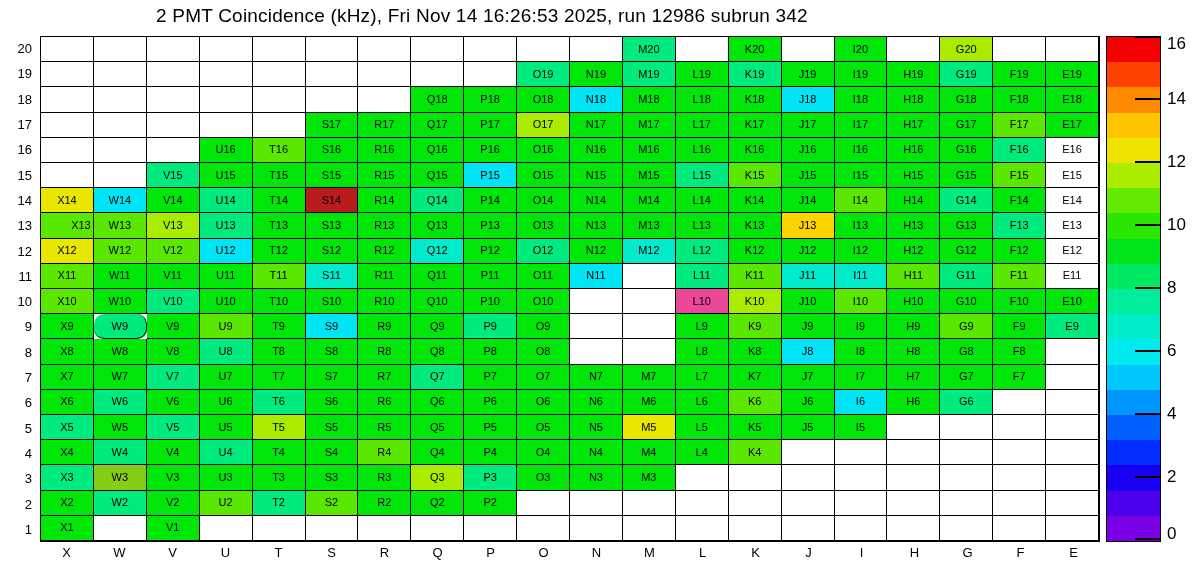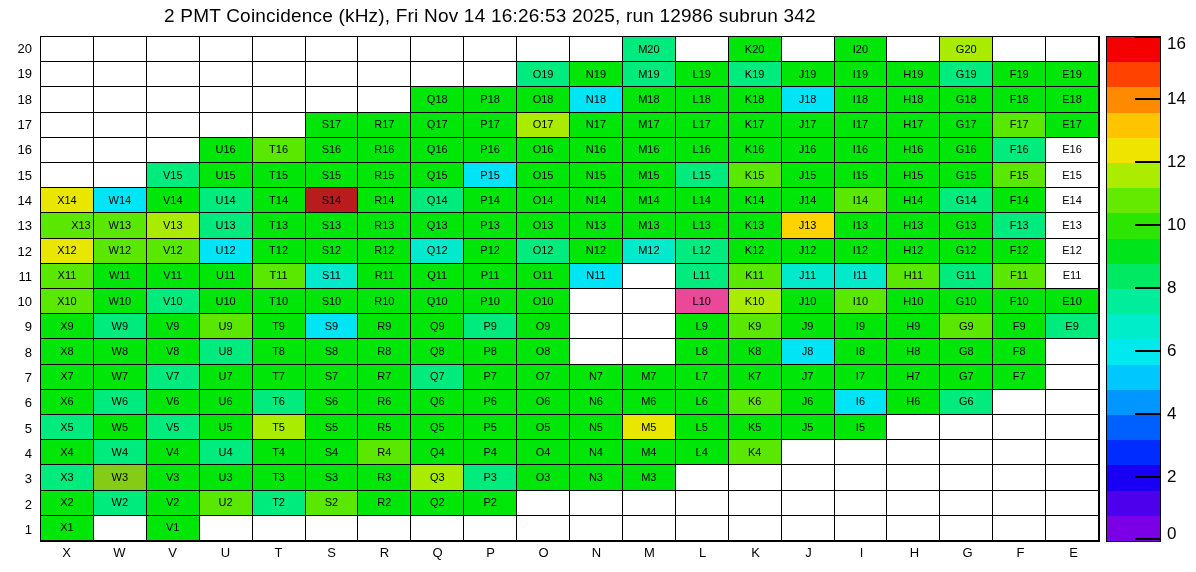--- a/index.html
+++ b/index.html
@@ -1,18 +1,18 @@
 <!DOCTYPE html>
 <html><head>
 <meta charset="utf-8">
 <style>
   html,body{margin:0;padding:0;background:#fff;}
   #screen{position:relative;width:1196px;height:572px;background:#ffffff;
           font-family:"Liberation Sans",sans-serif;color:#000;overflow:hidden;}
-  #title{position:absolute;top:5px;left:8px;width:964px;text-align:center;
+  #title{position:absolute;top:5px;left:0;width:964px;text-align:center;
          font-size:19px;font-weight:normal;letter-spacing:0.2px;}
   #grid{position:absolute;left:40px;top:36px;width:1060px;height:506px;
         display:grid;grid-template-columns:repeat(20,1fr);grid-template-rows:repeat(20,1fr);
         border:1px solid #000;box-sizing:border-box;background:#fff;}
   .cell{border-right:1px solid #000;border-bottom:1px solid #000;
         display:flex;align-items:center;justify-content:center;
         font-size:11px;line-height:1;overflow:hidden;box-sizing:border-box;background:#fff;}
   #yaxis{position:absolute;left:0;top:36px;width:34px;height:506px;
          display:grid;grid-template-rows:repeat(20,1fr);}
   .ylab{display:flex;align-items:center;justify-content:flex-end;font-size:13px;padding-right:2px;}
@@ -269,21 +269,21 @@
       <div class="cell"></div>
       <div class="cell" style="background: #ec4899; text-align: right;">L10</div>
       <div class="cell" style="background: rgb(169, 236, 0);">K10</div>
       <div class="cell" style="background: rgb(0, 230, 8);">J10</div>
       <div class="cell" style="background: rgb(91, 232, 0);">I10</div>
       <div class="cell" style="background: rgb(0, 230, 8);">H10</div>
       <div class="cell" style="background: rgb(0, 230, 8);">G10</div>
       <div class="cell" style="background: rgb(0, 230, 8);">F10</div>
       <div class="cell" style="background: rgb(0, 230, 8);">E10</div>
       <div class="cell" style="background: rgb(0, 230, 8);">X9</div>
-      <div class="cell" style="background: rgb(0, 235, 126);">W9</div>
+      <div class="cell" style="background: rgb(0, 235, 126); border-radius: 10px;">W9</div>
       <div class="cell" style="background: rgb(0, 230, 8);">V9</div>
       <div class="cell" style="background: rgb(91, 232, 0);">U9</div>
       <div class="cell" style="background: rgb(0, 230, 8);">T9</div>
       <div class="cell" style="background: rgb(0, 229, 245);">S9</div>
       <div class="cell" style="background: rgb(0, 230, 8);">R9</div>
       <div class="cell" style="background: rgb(0, 230, 8);">Q9</div>
       <div class="cell" style="background: rgb(0, 235, 126);">P9</div>
       <div class="cell" style="background: rgb(0, 230, 8);">O9</div>
       <div class="cell"></div>
       <div class="cell"></div>

